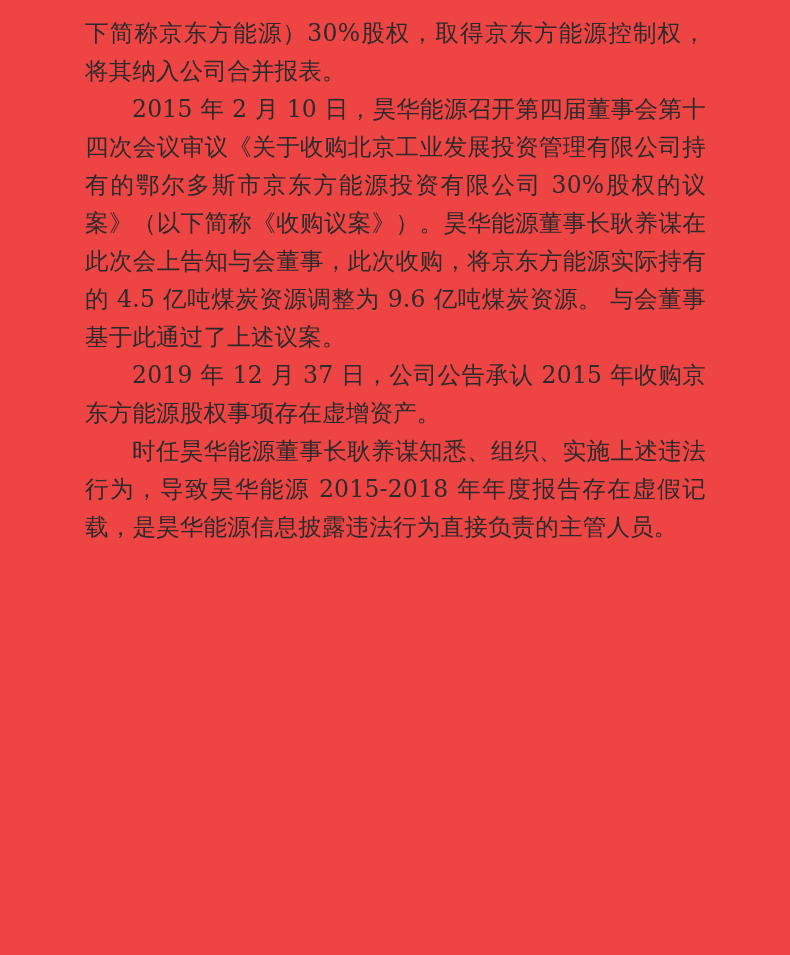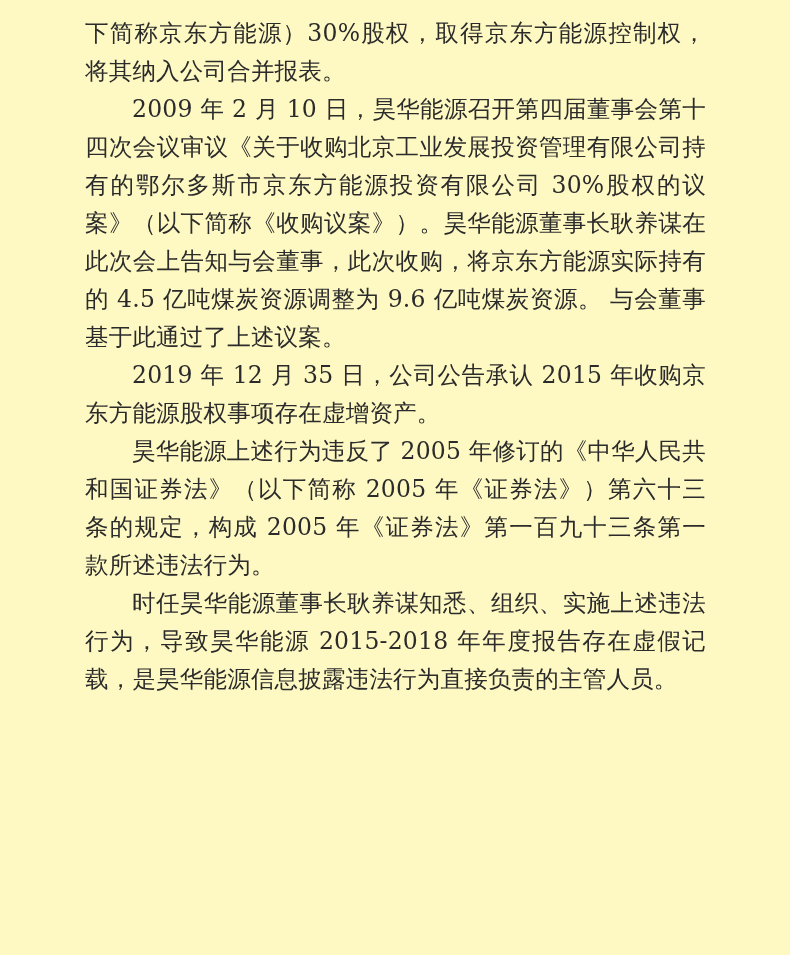--- a/index.html
+++ b/index.html
@@ -10,21 +10,21 @@
   body {
     width: 790px;
     height: 955px;
     overflow: hidden;
     font-family: "DejaVu Serif", "Liberation Serif", serif;
   }
   .page {
     position: relative;
     width: 790px;
     height: 955px;
-    background: #fef9c3;
+    background: #ef4444;
     box-sizing: border-box;
     padding: 14px 84px 0 85px;
   }
   .body-text {
     font-family: "DejaVu Serif", "Liberation Serif", serif;
     font-size: 23.5px;
     line-height: 38px;
     color: #2b2b2b;
     text-align: justify;
     text-justify: inter-ideograph;
@@ -48,24 +48,23 @@
   }
 </style>
 </head>
 <body>
 
 <div class="page">
   <div class="body-text">
 
     <p class="para cont">下简称京东方能源）30%股权，取得京东方能源控制权，将其纳入公司合并报表。</p>
 
-    <p class="para indent">2009 年 2 月 10 日，昊华能源召开第四届董事会第十四次会议审议《关于收购北京工业发展投资管理有限公司持有的鄂尔多斯市京东方能源投资有限公司 30%股权的议案》（以下简称《收购议案》）。昊华能源董事长耿养谋在此次会上告知与会董事，此次收购，将京东方能源实际持有的 4.5 亿吨煤炭资源调整为 9.6 亿吨煤炭资源。 与会董事基于此通过了上述议案。</p>
+    <p class="para indent">2015 年 2 月 10 日，昊华能源召开第四届董事会第十四次会议审议《关于收购北京工业发展投资管理有限公司持有的鄂尔多斯市京东方能源投资有限公司 30%股权的议案》（以下简称《收购议案》）。昊华能源董事长耿养谋在此次会上告知与会董事，此次收购，将京东方能源实际持有的 4.5 亿吨煤炭资源调整为 9.6 亿吨煤炭资源。 与会董事基于此通过了上述议案。</p>
 
 
-    <p class="para indent">2019 年 12 月 35 日，公司公告承认 2015 年收购京东方能源股权事项存在虚增资产。</p>
+    <p class="para indent">2019 年 12 月 37 日，公司公告承认 2015 年收购京东方能源股权事项存在虚增资产。</p>
 
 
-    <p class="para indent">昊华能源上述行为违反了 2005 年修订的《中华人民共和国证券法》（以下简称 2005 年《证券法》）第六十三条的规定，构成 2005 年《证券法》第一百九十三条第一款所述违法行为。</p>
 
     <p class="para indent">时任昊华能源董事长耿养谋知悉、组织、实施上述违法行为，导致昊华能源 2015-2018 年年度报告存在虚假记载，是昊华能源信息披露违法行为直接负责的主管人员。</p>
 
   </div>
 </div>
 
 </body></html>

